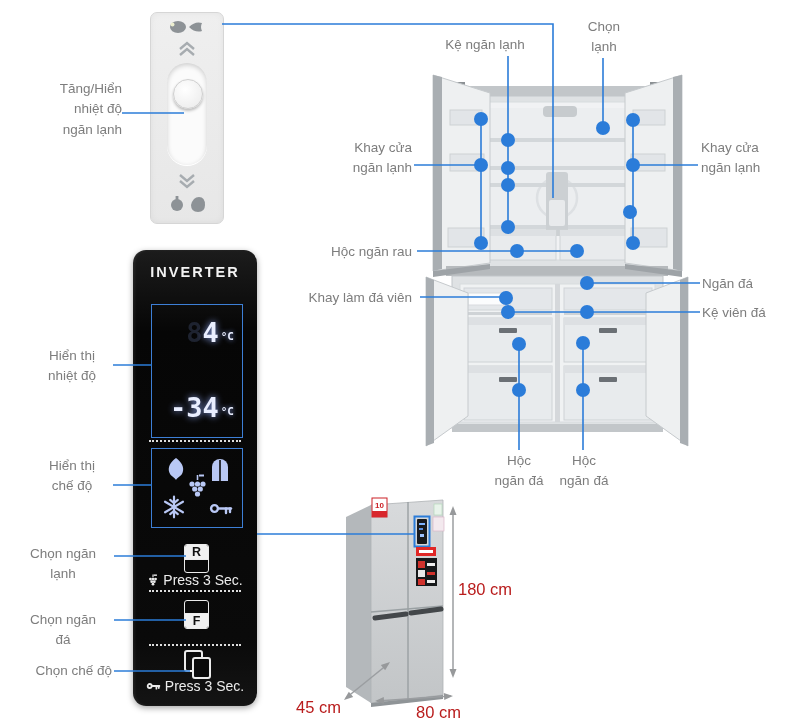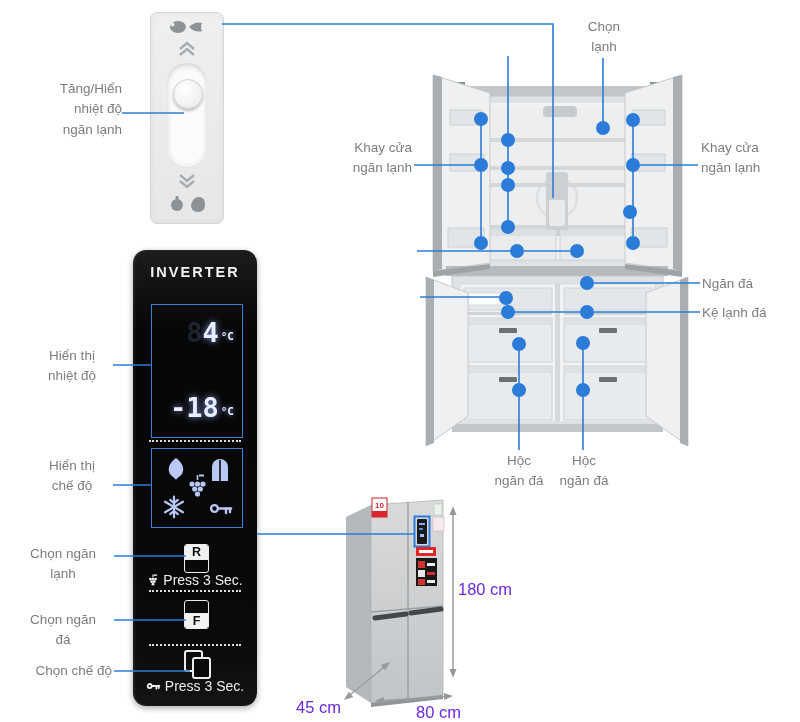--- a/index.html
+++ b/index.html
@@ -4,21 +4,21 @@
 <style>
   html,body{margin:0;padding:0;background:#fff;}
   .stage{position:relative;width:800px;height:722px;background:#fff;overflow:hidden;
          font-family:"Liberation Sans",sans-serif;}
   svg{display:block}
   .layer{position:absolute;left:0;top:0;pointer-events:none;}
 
   
   .lbl{position:absolute;color:#7d7d7d;font-size:13.5px;line-height:1.5;}
   .lbl.r{text-align:right}.lbl.c{text-align:center}.lbl.l{text-align:left}
-  .dim{position:absolute;color:#6d28d9;font-size:16.5px;}
+  .dim{position:absolute;color:#b91c1c;font-size:16.5px;}
 
   
   .slider-panel{position:absolute;left:150px;top:12px;width:72px;height:210px;
     background:linear-gradient(180deg,#efefef,#e7e7e7);border:1px solid #d6d6d6;border-radius:7px;
     box-shadow:inset 0 0 6px rgba(0,0,0,.05);}
   .slider-track{position:absolute;left:16px;top:50px;width:40px;height:102px;background:#fbfbfb;
     border-radius:20px;box-shadow:inset 0 2px 5px rgba(0,0,0,.18), 0 1px 0 #fff;}
   .slider-knob{position:absolute;left:22px;top:66px;width:28px;height:28px;border-radius:50%;
     background:radial-gradient(circle at 40% 35%,#ffffff,#e9e9e9);border:1px solid #cfcfcf;
     box-shadow:0 2px 3px rgba(0,0,0,.25);}
@@ -221,21 +221,21 @@
   <div class="panel">
     <div class="brand">INVERTER</div>
 
     <div class="bluebox disp">
       <div class="seg-row" style="top:14px">
         <span class="seg-ghost">8</span>
           <span class="seg">4</span>
           <span class="seg-unit">°C</span>
       </div>
       <div class="seg-row" style="bottom:16px">
-        <span class="seg">-18</span>
+        <span class="seg">-34</span>
           <span class="seg-unit">°C</span>
       </div>
     </div>
 
     <div class="dotted" style="top:190px"></div>
 
     <div class="bluebox modes">
       <svg class="micon" style="left:12px;top:8px" width="24" height="24" viewBox="0 0 22 22">
         <path d="M11 1 C16 4.5 19 9.5 17 14.5 C15.4 18.3 12.4 18.6 11 21 C9.6 18.6 6.6 18.3 5 14.5 C3 9.5 6 4.5 11 1 Z" fill="#b9c8f5"></path>
       </svg>
@@ -339,37 +339,46 @@
     <div>lạnh</div>
   </div>
   <div class="lbl c" style="left:14px;top:610px;width:98px">
     <div>Chọn ngăn</div>
     <div>đá</div>
   </div>
   <div class="lbl r" style="left:6px;top:661px;width:106px">
     <div>Chọn chế độ</div>
   </div>
 
+  <div class="lbl c" style="left:424px;top:35px;width:122px">
+    <div>Kệ ngăn lạnh</div>
+  </div>
   <div class="lbl c" style="left:574px;top:17px;width:60px">
     <div>Chọn</div>
     <div>lạnh</div>
   </div>
   <div class="lbl r" style="left:318px;top:138px;width:94px">
     <div>Khay cửa</div>
     <div>ngăn lạnh</div>
   </div>
   <div class="lbl l" style="left:701px;top:138px;width:96px">
     <div>Khay cửa</div>
     <div>ngăn lạnh</div>
   </div>
+  <div class="lbl r" style="left:298px;top:242px;width:114px">
+    <div>Hộc ngăn rau</div>
+  </div>
+  <div class="lbl r" style="left:266px;top:288px;width:146px">
+    <div>Khay làm đá viên</div>
+  </div>
   <div class="lbl l" style="left:702px;top:274px;width:90px">
     <div>Ngăn đá</div>
   </div>
   <div class="lbl l" style="left:702px;top:303px;width:96px">
-    <div>Kệ lạnh đá</div>
+    <div>Kệ viên đá</div>
   </div>
   <div class="lbl c" style="left:477px;top:451px;width:84px">
     <div>Hộc</div>
     <div>ngăn đá</div>
   </div>
   <div class="lbl c" style="left:541px;top:451px;width:86px">
     <div>Hộc</div>
     <div>ngăn đá</div>
   </div>
 

